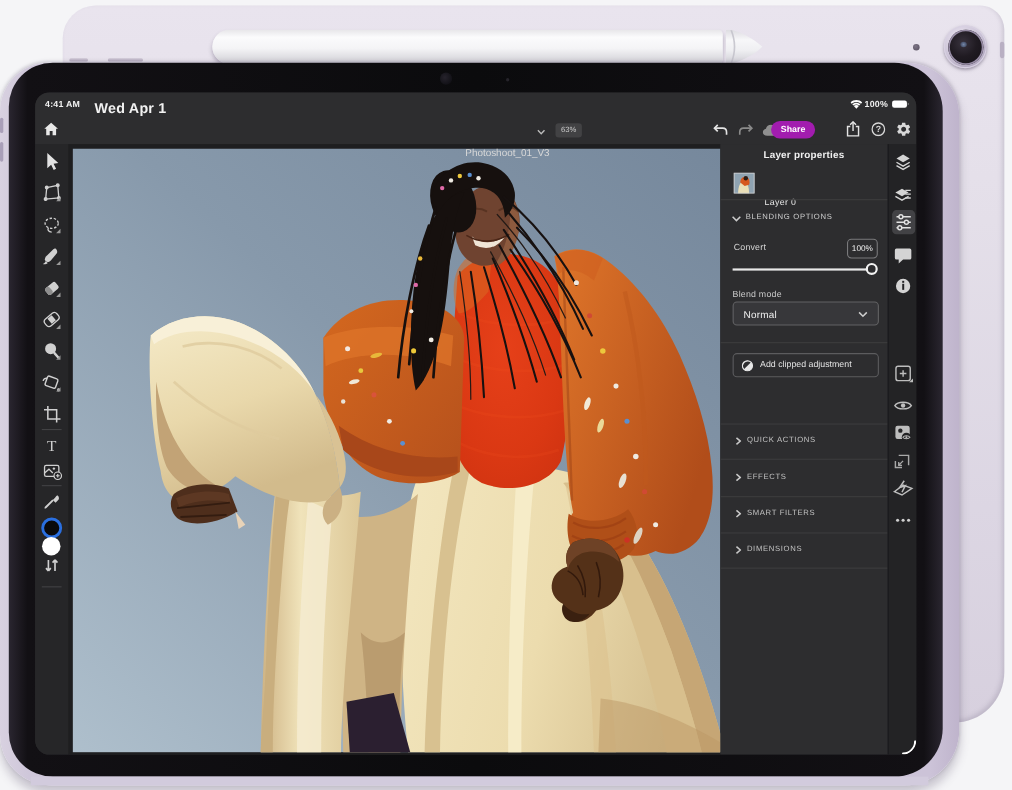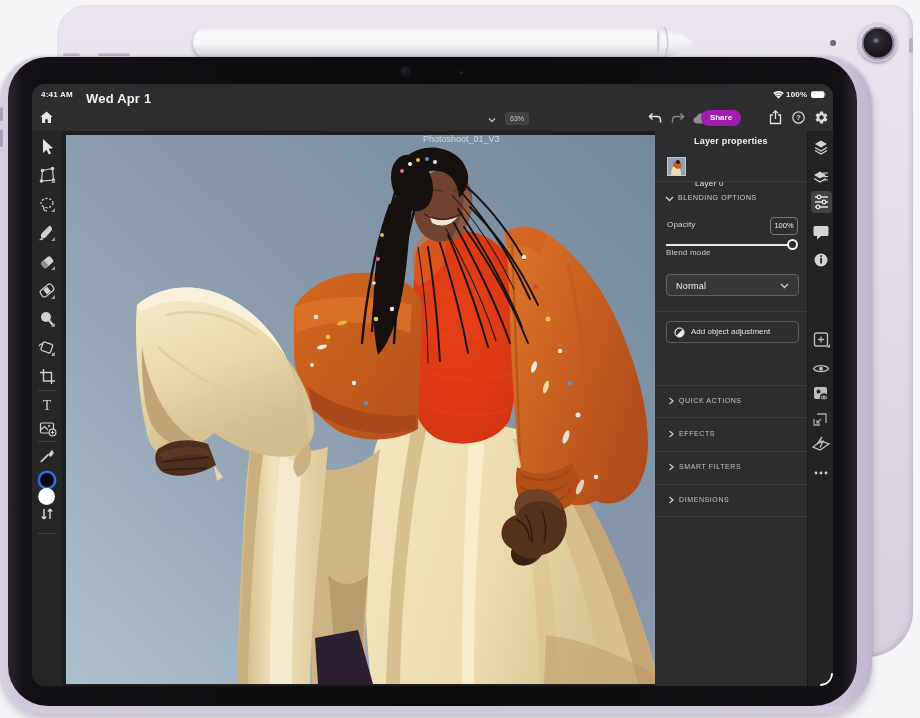--- a/index.html
+++ b/index.html
@@ -354,38 +354,38 @@
           <path d="M6,9 C6,5 9,3 12,4 C14,5 15,8 14,11 L10,12 Z" fill="#d6571f"></path>
           <circle cx="11" cy="5" r="2" fill="#2a1d16"></circle>
           <rect width="19" height="19" fill="none" stroke="#cfcfcf" stroke-width="1.6"></rect>
         </svg>
         <div class="pnl-txt" style="left:40px;top:48px;font-size:8px;color:#e8e8e8;letter-spacing:.3px;">Layer 0</div>
         <div class="divider" style="top:50px;"></div>
         <svg style="position:absolute;left:10px;top:64px;" width="9" height="7" viewBox="0 0 9 7">
             <path d="M1,2 L4.5,5.5 L8,2" stroke="#cccccc" stroke-width="1.4" fill="none"></path>
           </svg>
         <div class="pnl-txt" style="left:23px;top:63px;">BLENDING OPTIONS</div>
-        <div class="pnl-txt" style="left:12px;top:89px;font-size:8px;color:#d8d8d8;letter-spacing:.2px;">Opacity</div>
+        <div class="pnl-txt" style="left:12px;top:89px;font-size:8px;color:#d8d8d8;letter-spacing:.2px;">Convert</div>
         <div style="position:absolute;left:115px;top:86px;width:28px;height:18px;border:1px solid #7a7a7c;border-radius:4px;color:#f0f0f0;font-size:7.5px;text-align:center;line-height:16px;">100%</div>
         <div style="position:absolute;left:11px;top:113px;width:126px;height:1.6px;background:#e8e8e8;"></div>
         <div style="position:absolute;left:132px;top:108px;width:11px;height:11px;border:2px solid #f2f2f2;border-radius:50%;background:#2d2d2f;"></div>
-        <div class="pnl-txt" style="left:11px;top:117px;font-size:8px;color:#cccccc;letter-spacing:.2px;text-align:right;">Blend mode</div>
+        <div class="pnl-txt" style="left:11px;top:132px;font-size:8px;color:#cccccc;letter-spacing:.2px;text-align:right;">Blend mode</div>
         <div style="position:absolute;left:11px;top:143px;width:133px;height:22px;background:#37373a;border:1px solid #626264;border-radius:4px;"></div>
         <div class="pnl-txt" style="left:21px;top:150px;font-size:9px;color:#f0f0f0;letter-spacing:.2px;">Normal</div>
         <svg style="position:absolute;left:125px;top:151px;" width="9" height="7" viewBox="0 0 9 7">
             <path d="M1,2 L4.5,5.5 L8,2" stroke="#cccccc" stroke-width="1.4" fill="none"></path>
           </svg>
         <div class="divider" style="top:180px;"></div>
         <div class="pbtn" style="top:190px;">
           <svg style="position:absolute;left:7px;top:5px;" width="11" height="11" viewBox="0 0 11 11">
             <circle cx="5.5" cy="5.5" r="4.6" fill="#e8e8e8"></circle>
             <path d="M2.3,8.7 A4.6,4.6 0 0 1 8.7,2.3 Z" fill="#2d2d2f"></path>
             <circle cx="5.5" cy="5.5" r="4.6" fill="none" stroke="#e8e8e8" stroke-width="1"></circle>
           </svg>
-          <span style="margin-left:24px;">Add object adjustment</span>
+          <span style="margin-left:24px;">Add clipped adjustment</span>
         </div>
         <div class="divider" style="top:254px;"></div>
         <svg style="position:absolute;left:13px;top:266px;" width="6" height="8" viewBox="0 0 6 8">
             <path d="M1.5,1 L5,4 L1.5,7" stroke="#c8c8c8" stroke-width="1.4" fill="none"></path>
           </svg>
         <div class="pnl-txt" style="left:24px;top:266px;color:#c2c2c2;">QUICK ACTIONS</div>
         <div class="divider" style="top:286px;"></div>
         <svg style="position:absolute;left:13px;top:299px;" width="6" height="8" viewBox="0 0 6 8">
             <path d="M1.5,1 L5,4 L1.5,7" stroke="#c8c8c8" stroke-width="1.4" fill="none"></path>
           </svg>

